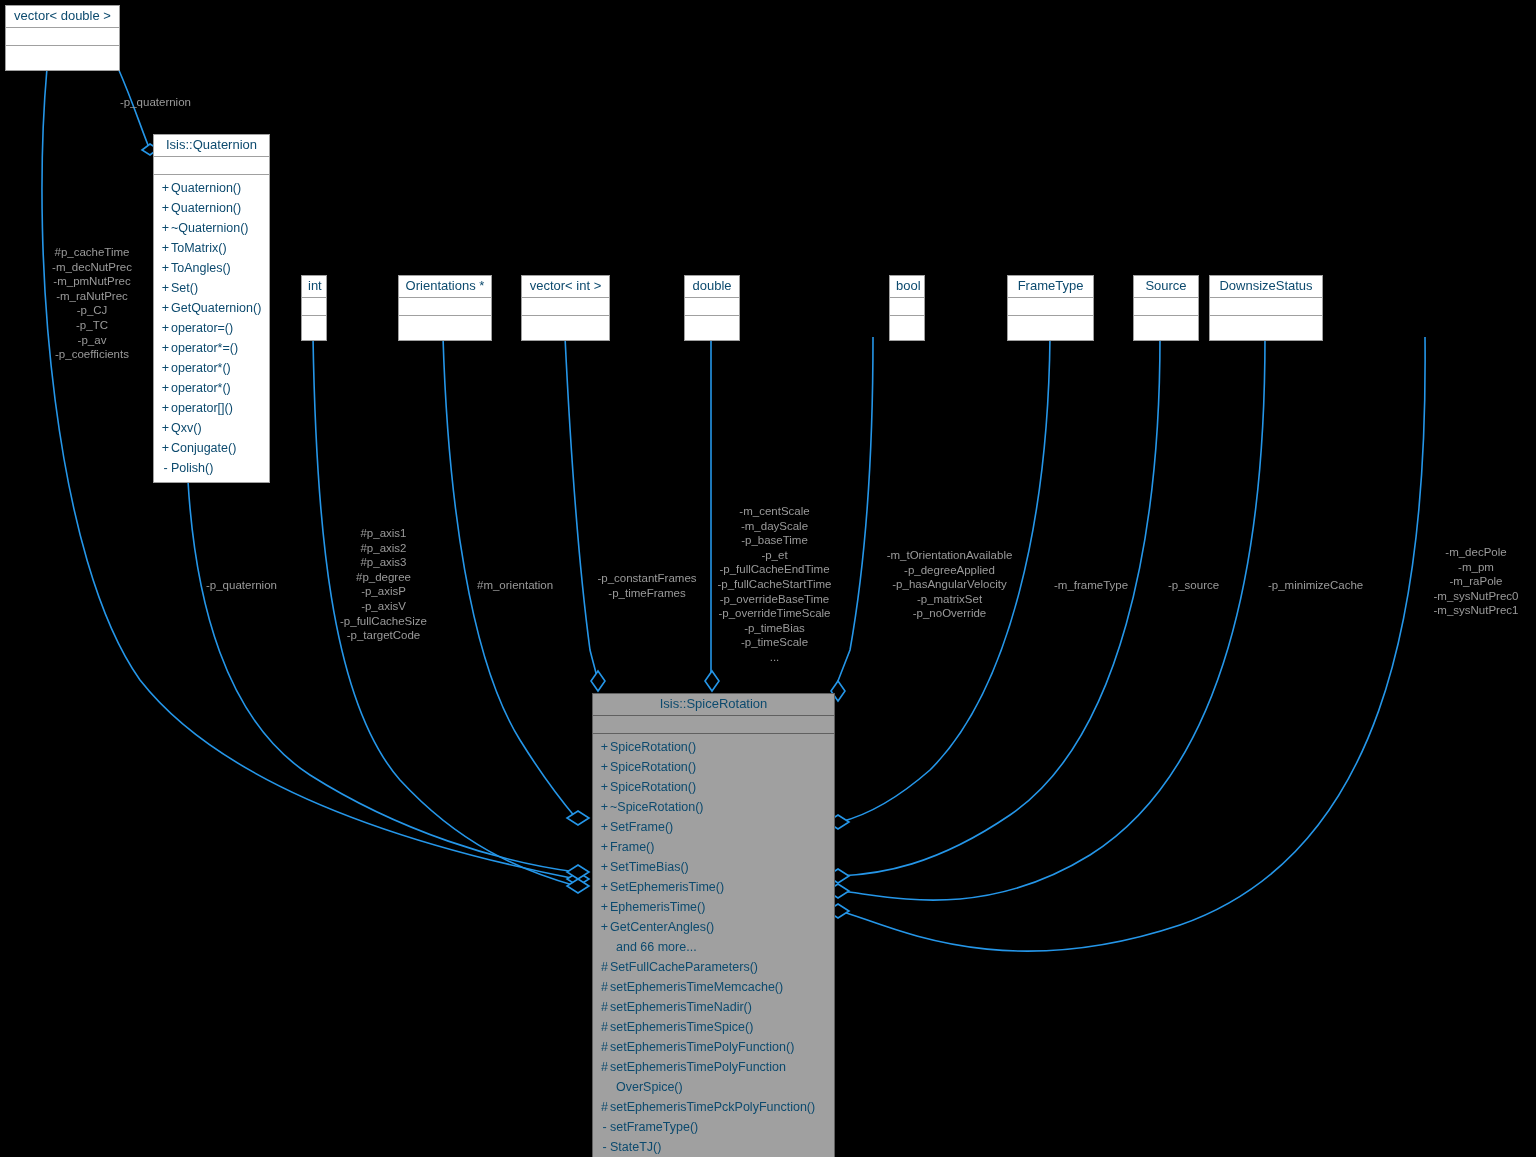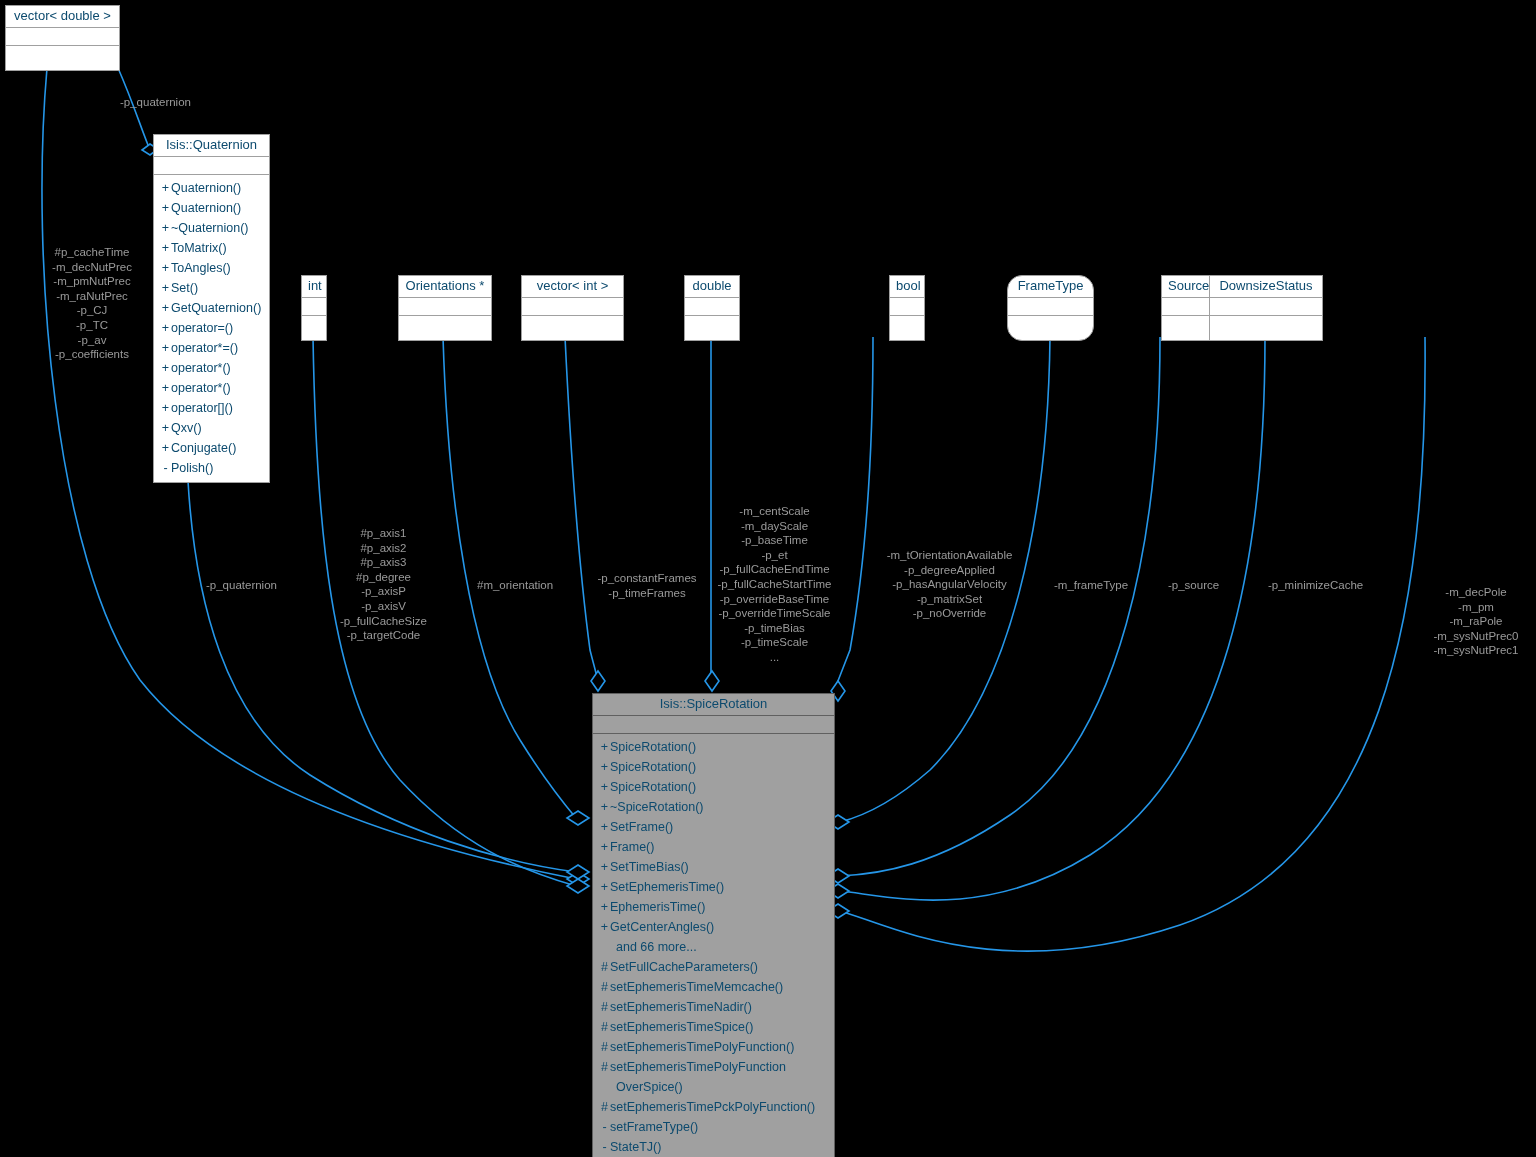--- a/index.html
+++ b/index.html
@@ -120,21 +120,21 @@
   </div>
 
   <div class="umlbox" style="left:398px;top:275px;width:94px;">
     <div class="title">Orientations *</div>
     <div class="sep"></div>
     <div class="attrs emptyrow"></div>
     <div class="sep"></div>
     <div class="ops emptyrow"></div>
   </div>
 
-  <div class="umlbox" style="left:521px;top:275px;width:103px;">
+  <div class="umlbox" style="left:521px;top:275px;width:89px;">
     <div class="title">vector&lt; int &gt;</div>
     <div class="sep"></div>
     <div class="attrs emptyrow"></div>
     <div class="sep"></div>
     <div class="ops emptyrow"></div>
   </div>
 
   <div class="umlbox" style="left:684px;top:275px;width:56px;">
     <div class="title">double</div>
     <div class="sep"></div>
@@ -144,29 +144,29 @@
   </div>
 
   <div class="umlbox" style="left:857px;top:275px;width:36px;margin-left:32px;">
     <div class="title">bool</div>
     <div class="sep"></div>
     <div class="attrs emptyrow"></div>
     <div class="sep"></div>
     <div class="ops emptyrow"></div>
   </div>
 
-  <div class="umlbox" style="left:1007px;top:275px;width:87px;border-radius:15px;">
+  <div class="umlbox" style="left:1007px;top:275px;width:87px;">
     <div class="title">FrameType</div>
     <div class="sep"></div>
     <div class="attrs emptyrow"></div>
     <div class="sep"></div>
     <div class="ops emptyrow"></div>
   </div>
 
-  <div class="umlbox" style="left:1133px;top:275px;width:50px;margin-left:28px;">
+  <div class="umlbox" style="left:1133px;top:275px;width:66px;">
     <div class="title">Source</div>
     <div class="sep"></div>
     <div class="attrs emptyrow"></div>
     <div class="sep"></div>
     <div class="ops emptyrow"></div>
   </div>
 
   <div class="umlbox" style="left:1209px;top:275px;width:114px;">
     <div class="title">DownsizeStatus</div>
     <div class="sep"></div>
@@ -250,19 +250,19 @@
 -p_hasAngularVelocity
 -p_matrixSet
 -p_noOverride</div>
 
   <div class="elabel l" style="left:1054px;top:578px;">-m_frameType</div>
 
   <div class="elabel l" style="left:1168px;top:578px;">-p_source</div>
 
   <div class="elabel l" style="left:1268px;top:578px;">-p_minimizeCache</div>
 
-  <div class="elabel c" style="left:1420px;top:545px;width:112px;margin-top:40px;">-m_decPole
+  <div class="elabel c" style="left:1420px;top:545px;width:112px;">-m_decPole
 -m_pm
 -m_raPole
 -m_sysNutPrec0
 -m_sysNutPrec1</div>
 
 </div>
 
 </body></html>

